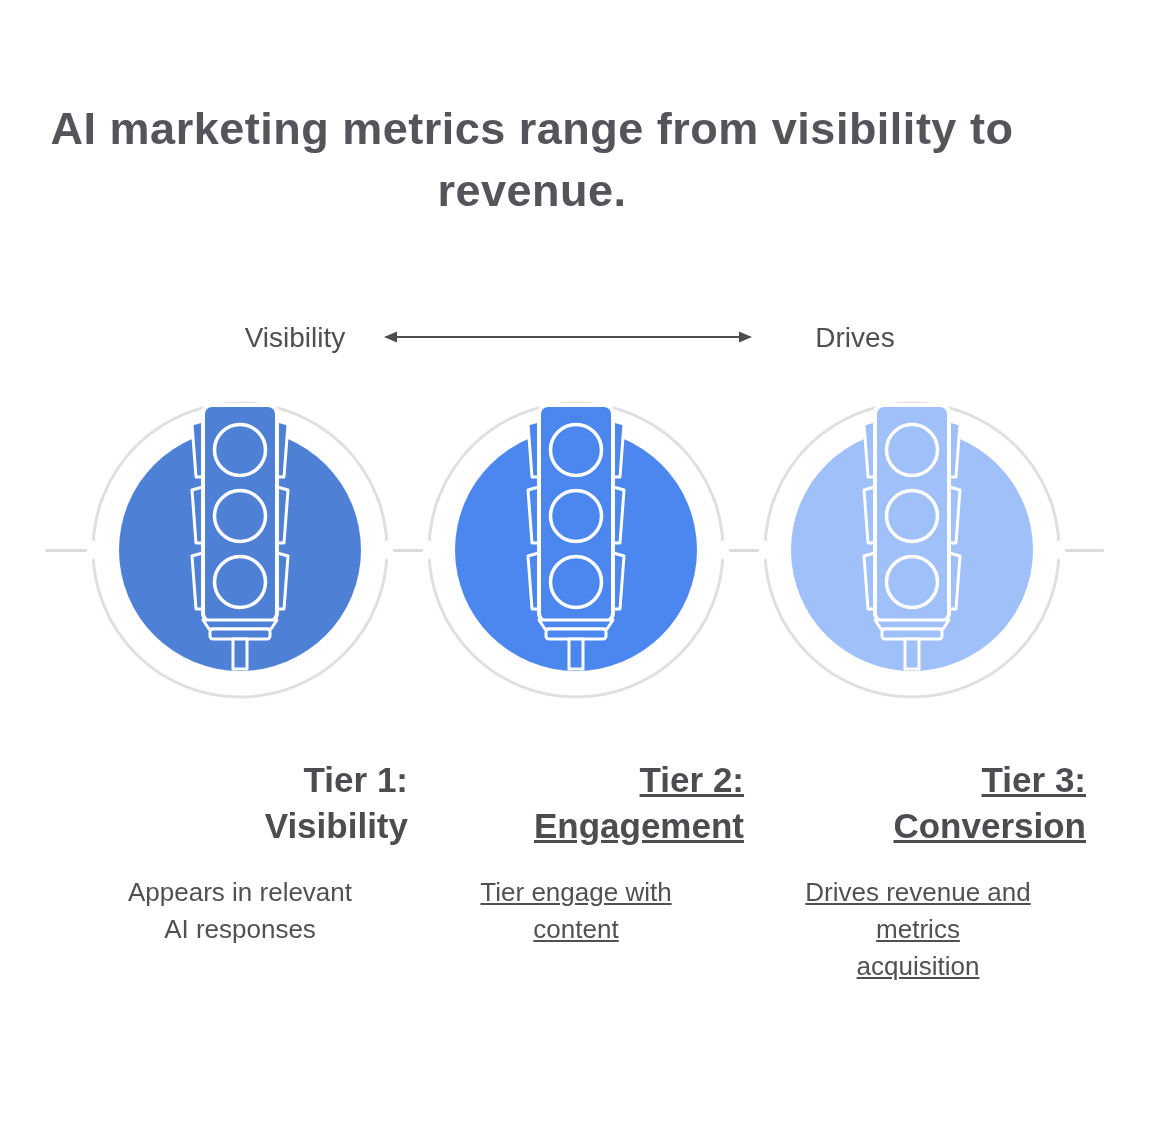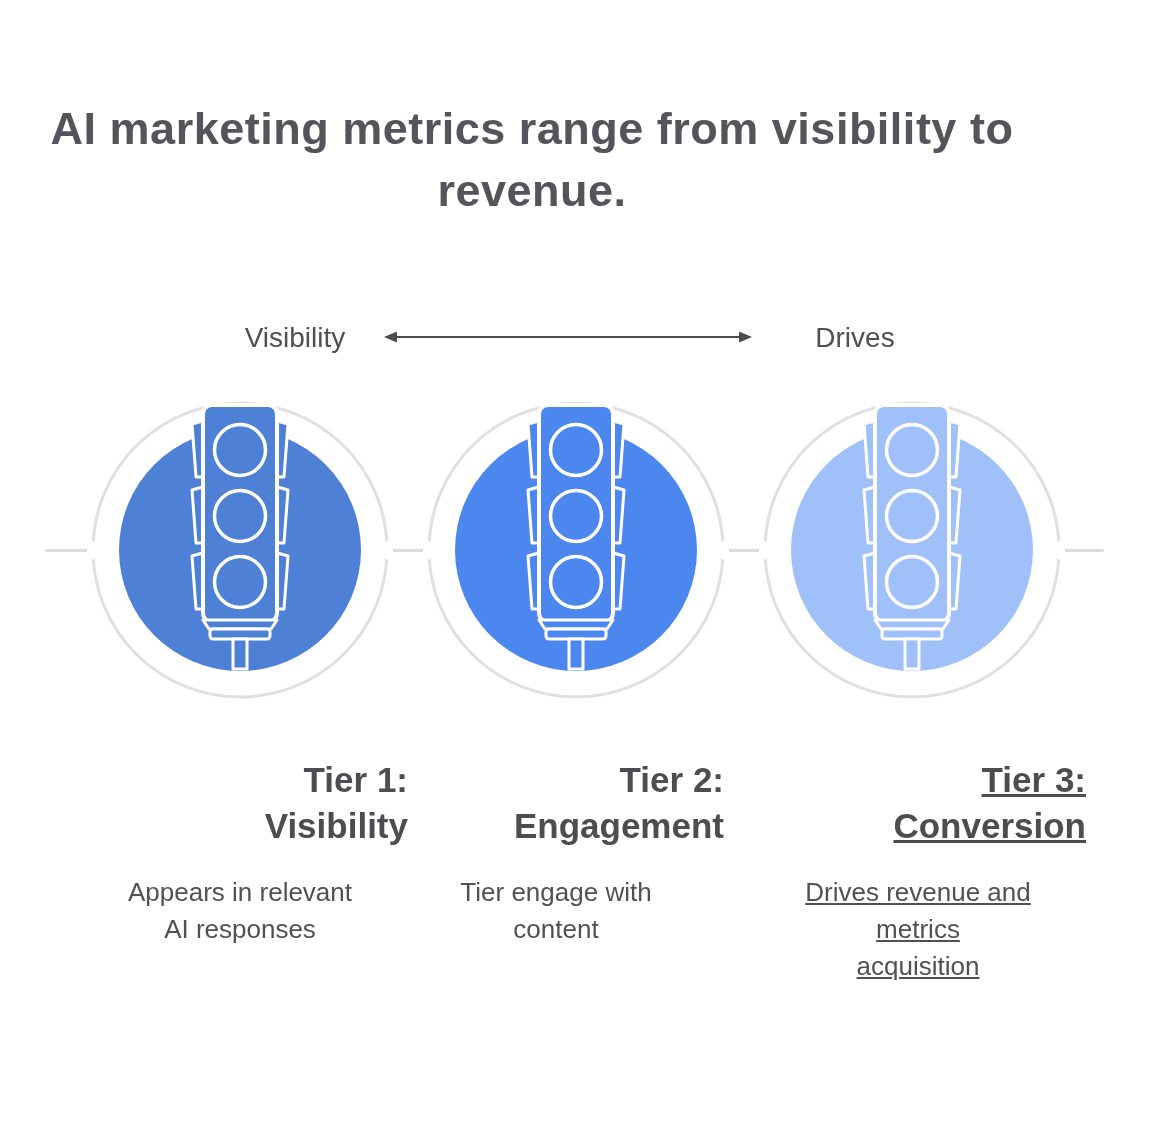--- a/index.html
+++ b/index.html
@@ -38,21 +38,21 @@
   .c3{left:1059px;width:45px;}
 
   .tier-heading{
     position:absolute;top:750px;width:336px;text-align:right;
     font-size:35px;line-height:46px;font-weight:700;color:#4b4d50;margin-top:7px;
   }
   .tier-desc{
     position:absolute;top:866px;width:336px;text-align:center;
     font-size:26px;line-height:37px;color:#515151;margin-top:8px;
   }
-  .col0{left:72px;} .col1{left:388px;} .col2{left:750px;text-decoration:underline;}
+  .col0{left:72px;} .col1{left:408px;text-decoration:underline;} .col2{left:750px;text-decoration:underline;}
 
   .ring{stroke:#e0e0e0;stroke-width:3;fill:none;}
   .gap{fill:#ffffff;}
   .disc{fill:var(--tc);}
   .tl-fill{fill:var(--tc);stroke:#ffffff;stroke-width:3;stroke-linejoin:round;}
   .tl-body{fill:var(--tc);stroke:#ffffff;stroke-width:4;}
   .tl-light{fill:none;stroke:#ffffff;stroke-width:3.5;}
 </style>
 </head>
 <body>

